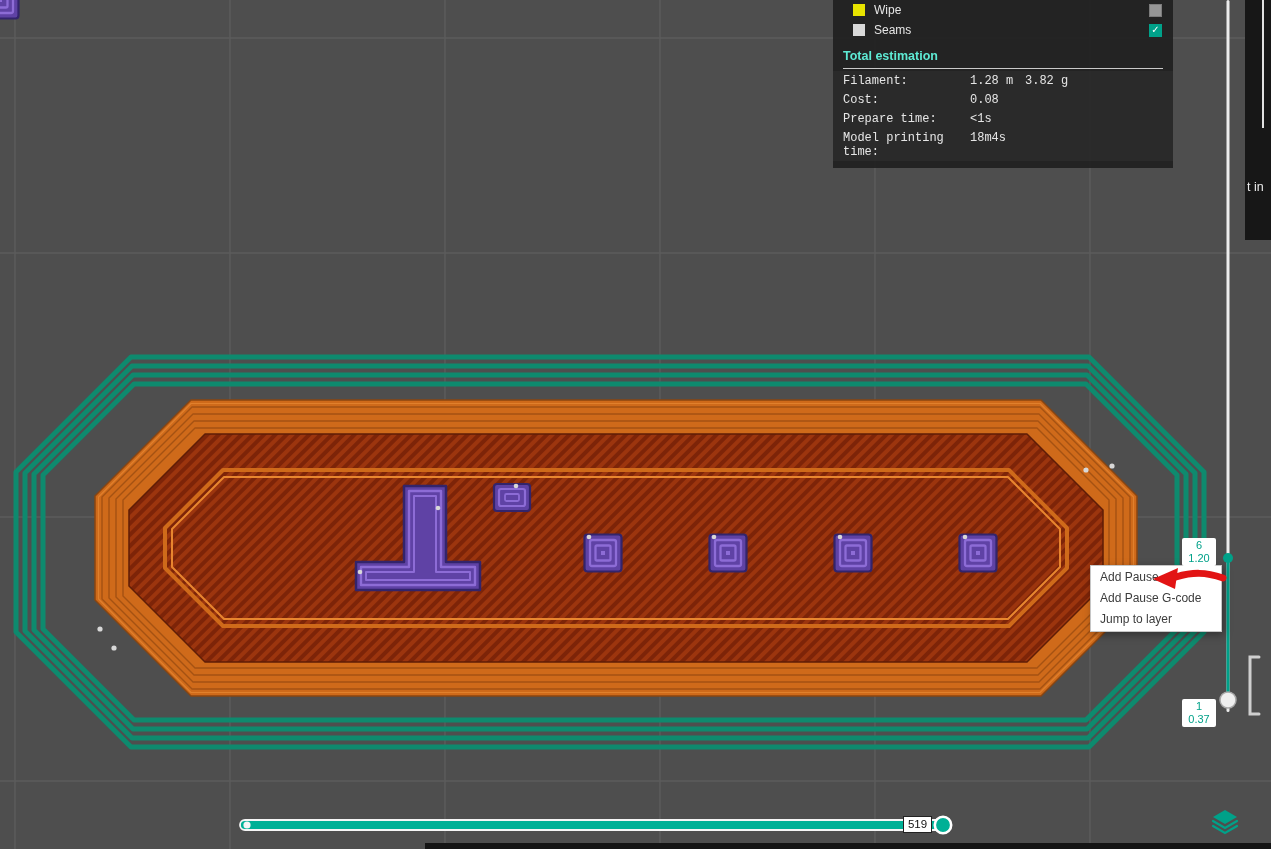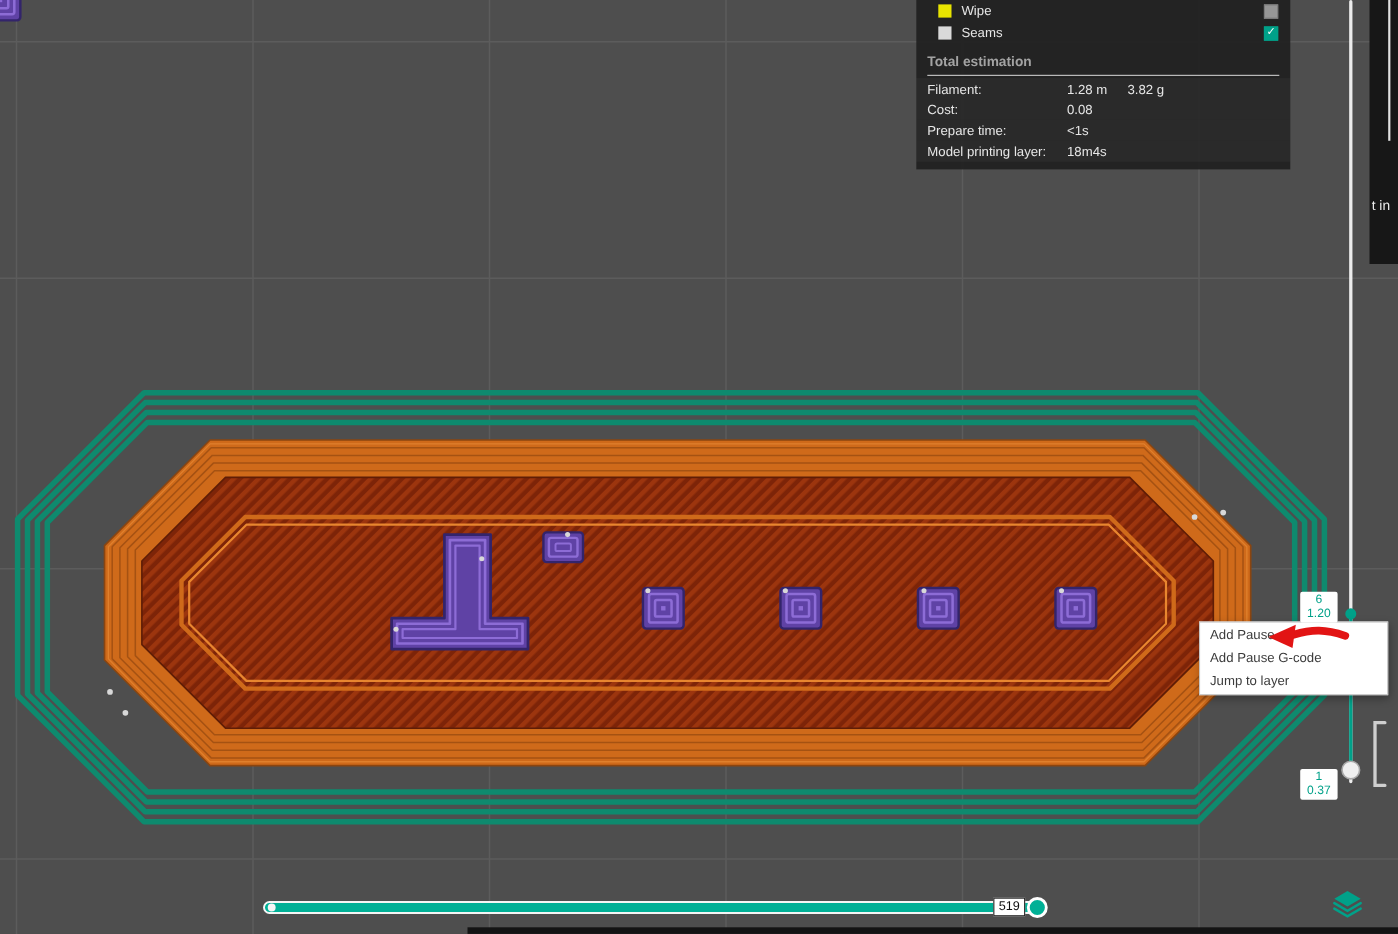--- a/index.html
+++ b/index.html
@@ -19,30 +19,30 @@
     padding-bottom:7px;box-sizing:border-box;
   }
   .lg-row{display:flex;align-items:center;height:20px;padding:0 11px 0 20px;}
   .swatch{width:12px;height:12px;margin-right:9px;flex:0 0 auto;}
   .lg-label{flex:0 0 auto;}
   .chk{margin-left:auto;width:13px;height:13px;box-sizing:border-box;
        display:flex;align-items:center;justify-content:center;
        font-size:10px;line-height:10px;color:#fff;}
   .chk.unchecked{background:#969696;border:1px solid #7c7c7c;}
   .chk.checked{background:#00a189;border:1px solid #00a189;}
-  .lg-title{font-weight:bold;color:#a3a3a3;font-size:12.5px;padding:9px 10px 5px;}
+  .lg-title{font-weight:bold;color:#5eead4;font-size:12.5px;padding:9px 10px 5px;}
   .lg-hr{border-top:1px solid #c9c9c9;margin:0 10px 2px;height:0;}
-  .stat-row{display:flex;padding:2.5px 10px;background:rgba(255,255,255,0.035);}
+  .stat-row{display:flex;padding:2.5px 10px;background:rgba(255,255,255,0.035);font-family:Liberation Mono, monospace;}
   .stat-label{width:127px;flex:0 0 auto;}
   .stat-val{width:55px;flex:0 0 auto;}
   .stat-extra{flex:1;}
 
   
   .ctx-menu{
-    position:absolute;left:1090px;top:565px;width:172px;z-index:30;
+    position:absolute;left:1090px;top:565px;width:132px;z-index:30;
     background:#ffffff;border:1px solid #c6c6c6;box-sizing:border-box;
     box-shadow:2px 3px 8px rgba(0,0,0,0.35);
     font-size:12px;color:#3c3c3c;padding:1px 0;
   }
   .ctx-item{padding:3px 9px;line-height:15px;white-space:nowrap;cursor:default;}
 
   
   .layer-label{
     position:absolute;width:34px;z-index:45;text-align:center;
     font-size:11px;line-height:13px;color:#00a189;background:#ffffff;
@@ -193,21 +193,21 @@
       <span class="stat-label">Cost:</span>
       <span class="stat-val">0.08</span>
       <span class="stat-extra"></span>
     </div>
     <div class="stat-row">
       <span class="stat-label">Prepare time:</span>
       <span class="stat-val">&lt;1s</span>
       <span class="stat-extra"></span>
     </div>
     <div class="stat-row">
-      <span class="stat-label">Model printing layer:</span>
+      <span class="stat-label">Model printing time:</span>
       <span class="stat-val">18m4s</span>
       <span class="stat-extra"></span>
     </div>
   </div>
 
   <div class="ctx-menu">
     <div class="ctx-item">Add Pause</div>
     <div class="ctx-item">Add Pause G-code</div>
     <div class="ctx-item">Jump to layer</div>
   </div>

